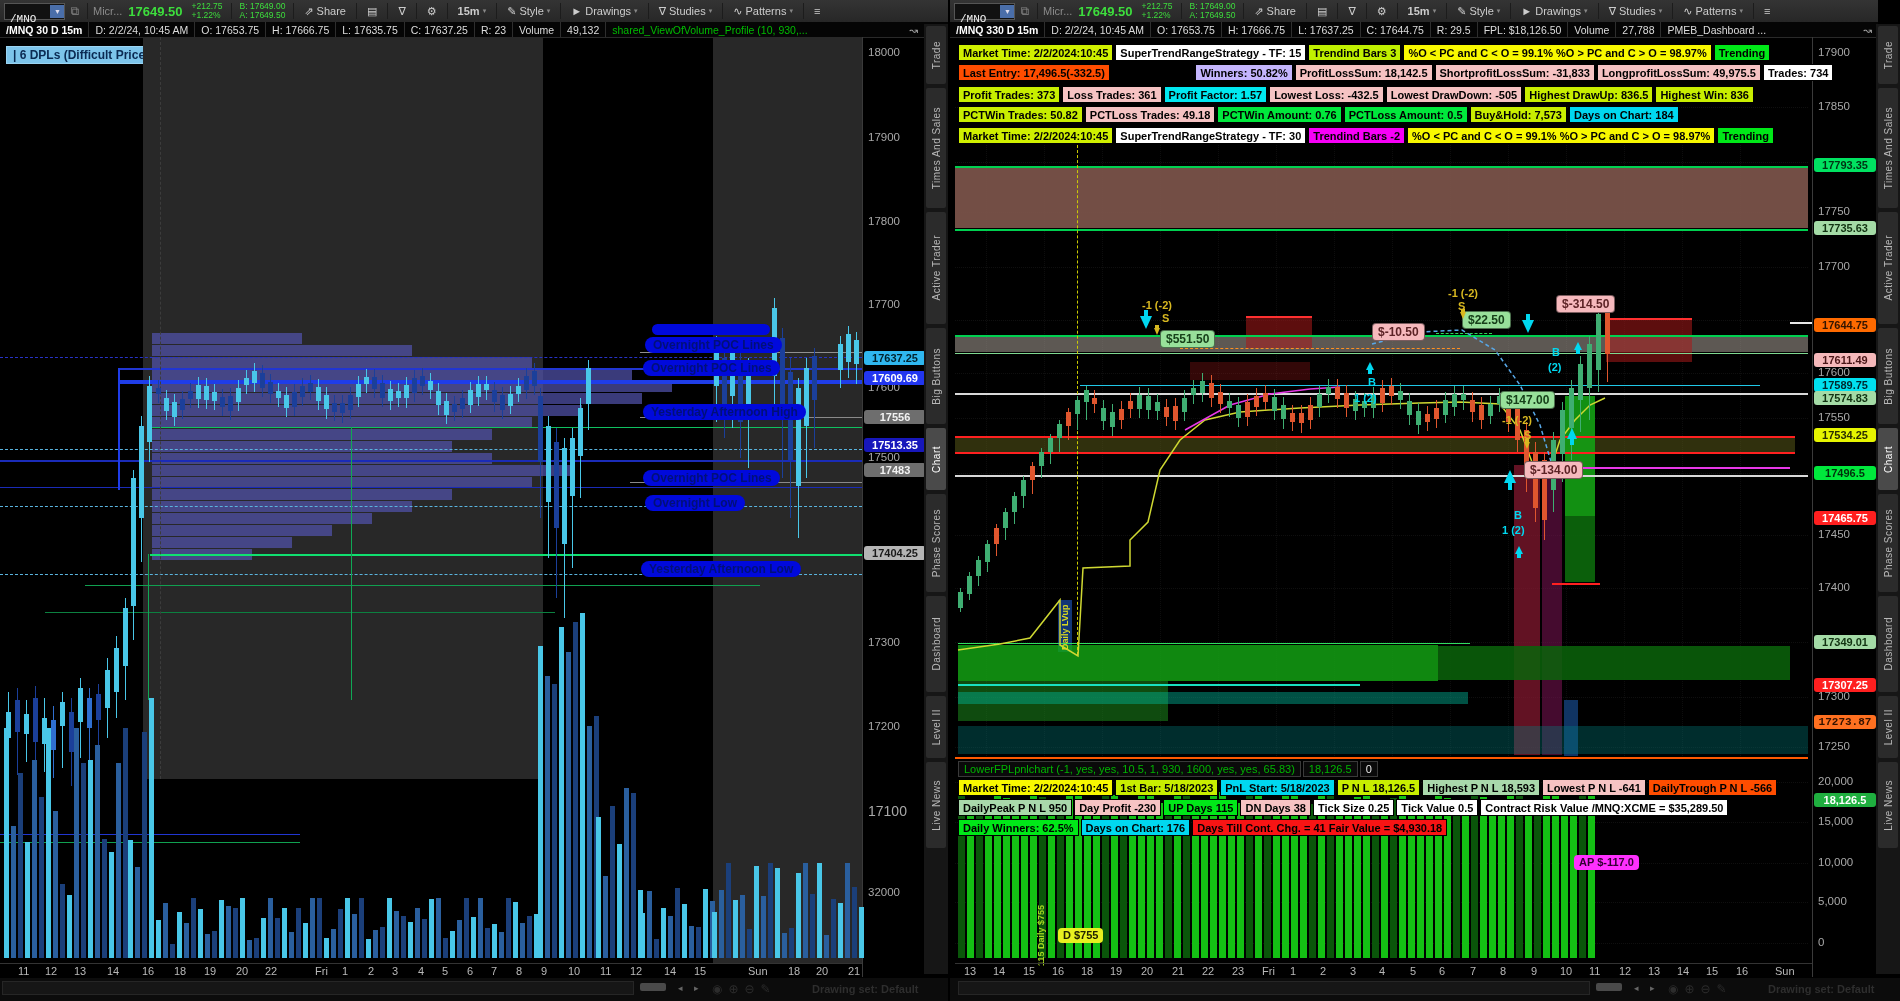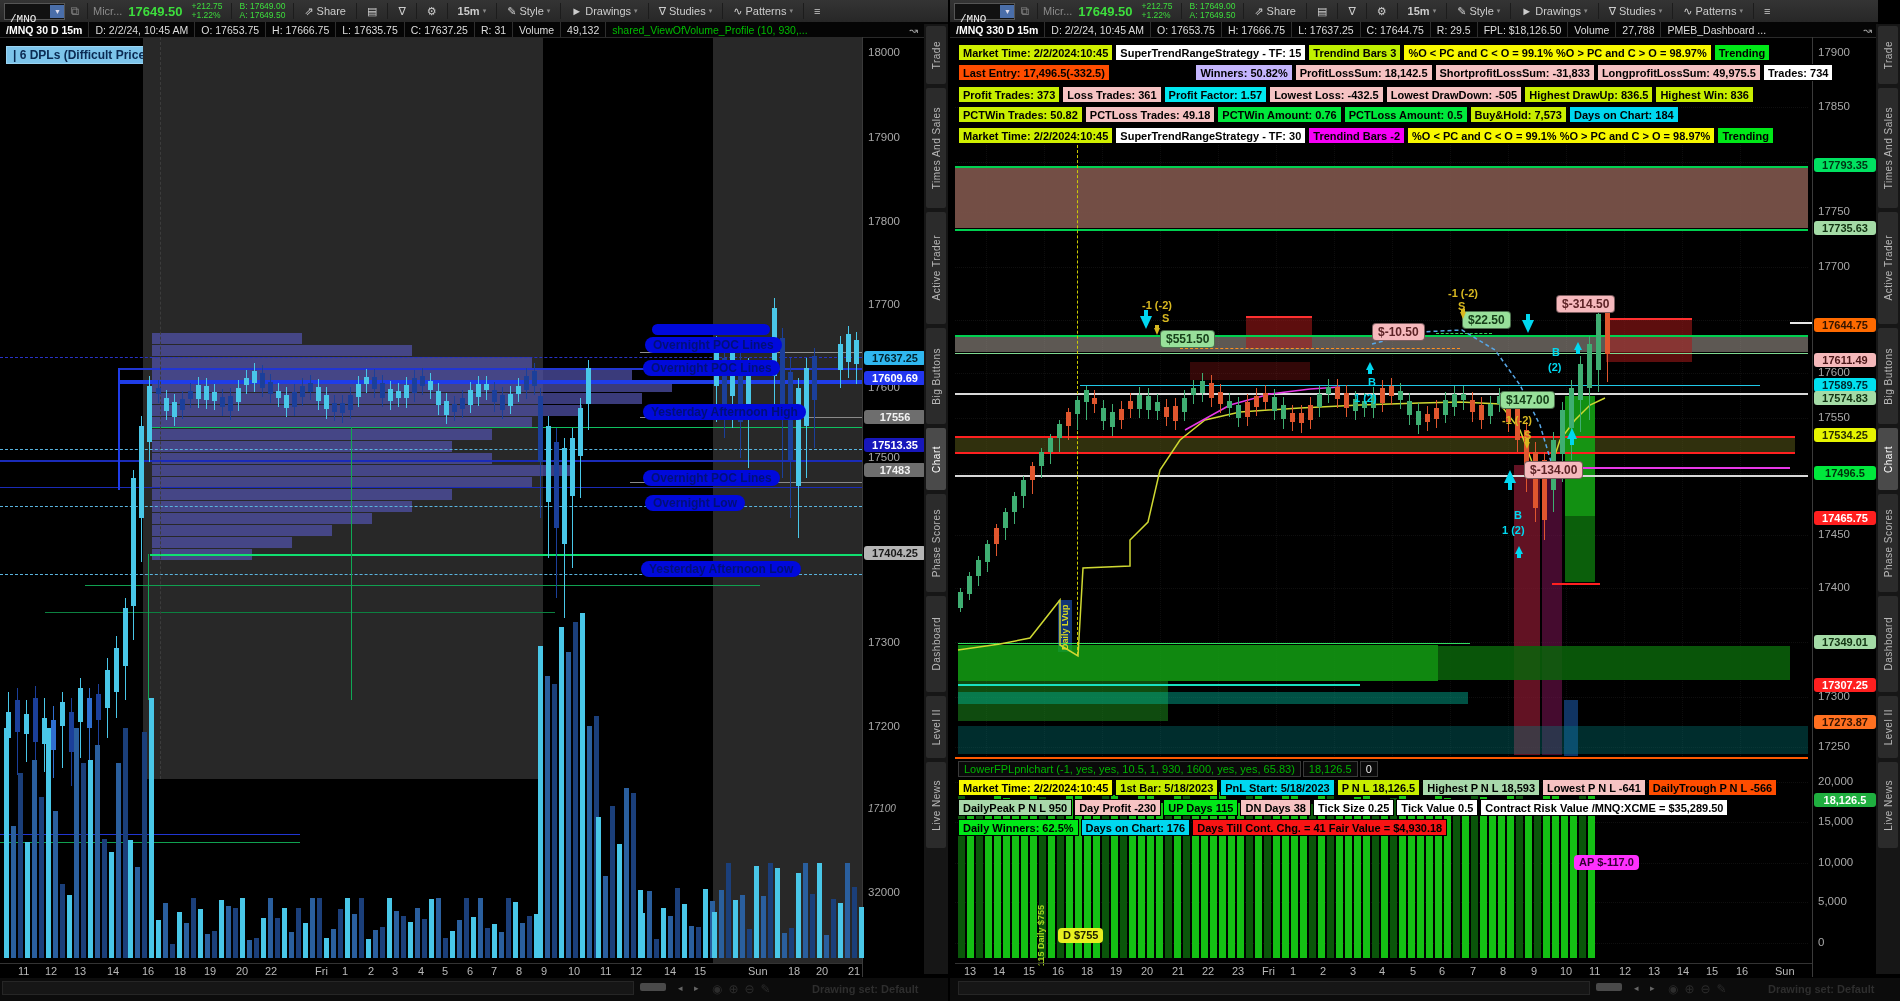--- a/index.html
+++ b/index.html
@@ -194,21 +194,21 @@
   </div>
 
   <div class="hdr" style="left:0;width:948px;">
     <div class="cell t">/MNQ 30 D 15m</div>
     <div id="hdrL" style="display:flex;">
         <div class="cell">D: 2/2/24, 10:45 AM</div>
         <div class="cell">O: 17653.75</div>
         <div class="cell">H: 17666.75</div>
         <div class="cell">L: 17635.75</div>
         <div class="cell">C: 17637.25</div>
-        <div class="cell">R: 31</div>
+        <div class="cell">R: 23</div>
         <div class="cell">Volume</div>
         <div class="cell">49,132</div>
       </div>
     <div class="cell" style="border-right: none; color: rgb(0, 187, 0);">shared_ViewOfVolume_Profile (10, 930,...</div>
     <span style="margin-left:auto;color:#aaa;padding-right:30px;">↝</span>
   </div>
   <div class="hdr" style="left:950px;width:928px;">
     <div class="cell t">/MNQ 330 D 15m</div>
     <div id="hdrR" style="display:flex;">
         <div class="cell">D: 2/2/24, 10:45 AM</div>
@@ -581,21 +581,21 @@
       <div class="callout-blue" style="left: 645px; top: 495px;">Overnight Low</div>
       <div class="callout-blue" style="left: 641px; top: 561px;">Yesterday Afternoon Low</div>
       <div style="position: absolute; left: 868px; top: 46px; color: rgb(168, 168, 168); font-size: 11.5px;">18000</div>
       <div style="position: absolute; left: 868px; top: 131px; color: rgb(168, 168, 168); font-size: 11.5px;">17900</div>
       <div style="position: absolute; left: 868px; top: 215px; color: rgb(168, 168, 168); font-size: 11.5px;">17800</div>
       <div style="position: absolute; left: 868px; top: 298px; color: rgb(168, 168, 168); font-size: 11.5px;">17700</div>
       <div style="position: absolute; left: 868px; top: 381px; color: rgb(168, 168, 168); font-size: 11.5px;">17600</div>
       <div style="position: absolute; left: 868px; top: 451px; color: rgb(168, 168, 168); font-size: 11.5px;">17500</div>
       <div style="position: absolute; left: 868px; top: 636px; color: rgb(168, 168, 168); font-size: 11.5px;">17300</div>
       <div style="position: absolute; left: 868px; top: 720px; color: rgb(168, 168, 168); font-size: 11.5px;">17200</div>
-      <div style="position: absolute; left: 868px; top: 803px; color: rgb(168, 168, 168); font-size: 10px; font-style: italic;">17100</div>
+      <div style="position: absolute; left: 868px; top: 803px; color: rgb(168, 168, 168); font-size: 14px;">17100</div>
       <div style="position: absolute; left: 868px; top: 886px; color: rgb(168, 168, 168); font-size: 11.5px;">32000</div>
       <div class="bubble" style="left: 864px; top: 351px; background: rgb(47, 183, 239); color: rgb(0, 35, 46);">17637.25</div>
       <div class="bubble" style="left: 864px; top: 371px; background: rgb(34, 54, 240); color: rgb(255, 255, 255);">17609.69</div>
       <div class="bubble" style="left: 864px; top: 410px; background: rgb(110, 110, 110); color: rgb(242, 242, 242);">17556</div>
       <div class="bubble" style="left: 864px; top: 438px; background: rgb(23, 23, 187); color: rgb(255, 255, 255);">17513.35</div>
       <div class="bubble" style="left: 864px; top: 463px; background: rgb(110, 110, 110); color: rgb(242, 242, 242);">17483</div>
       <div class="bubble" style="left: 864px; top: 546px; background: rgb(181, 181, 181); color: rgb(26, 26, 26);">17404.25</div>
       <div style="position: absolute; left: 986px; top: 140px; height: 618px; width: 0px; border-left: 1px dotted rgba(255, 255, 255, 0.05);"></div>
       <div style="position: absolute; left: 1044px; top: 140px; height: 618px; width: 0px; border-left: 1px dotted rgba(255, 255, 255, 0.05);"></div>
       <div style="position: absolute; left: 1102px; top: 140px; height: 618px; width: 0px; border-left: 1px dotted rgba(255, 255, 255, 0.05);"></div>
@@ -1017,21 +1017,21 @@
       <div class="bubble" style="left: 1814px; top: 221px; background: rgb(164, 219, 166); color: rgb(18, 51, 18);">17735.63</div>
       <div class="bubble" style="left: 1814px; top: 318px; background: rgb(255, 106, 0); color: rgb(51, 21, 0);">17644.75</div>
       <div class="bubble" style="left: 1814px; top: 353px; background: rgb(245, 184, 186); color: rgb(74, 21, 23);">17611.49</div>
       <div class="bubble" style="left: 1814px; top: 378px; background: rgb(0, 224, 240); color: rgb(0, 40, 46);">17589.75</div>
       <div class="bubble" style="left: 1814px; top: 391px; background: rgb(164, 219, 166); color: rgb(18, 51, 18);">17574.83</div>
       <div class="bubble" style="left: 1814px; top: 428px; background: rgb(230, 245, 0); color: rgb(42, 45, 0);">17534.25</div>
       <div class="bubble" style="left: 1814px; top: 466px; background: rgb(0, 232, 60); color: rgb(0, 48, 12);">17496.5</div>
       <div class="bubble" style="left: 1814px; top: 511px; background: rgb(255, 31, 31); color: rgb(255, 255, 255);">17465.75</div>
       <div class="bubble" style="left: 1814px; top: 635px; background: rgb(164, 219, 166); color: rgb(18, 51, 18);">17349.01</div>
       <div class="bubble" style="left: 1814px; top: 678px; background: rgb(255, 31, 31); color: rgb(255, 255, 255);">17307.25</div>
-      <div class="bubble" style="left: 1814px; top: 715px; background: rgb(255, 112, 32); color: rgb(51, 18, 0);">17273.87</div>
+      <div class="bubble" style="left: 1814px; top: 715px; background: rgb(255, 112, 32); color: rgb(51, 18, 0); font-family: Liberation Mono, monospace;">17273.87</div>
       <div class="bubble" style="left: 1814px; top: 793px; background: rgb(31, 175, 63); color: rgb(255, 255, 255);">18,126.5</div>
     </div>
 
   <div class="abs" style="left:0;top:963px;width:862px;height:14px;border-top:1px solid #333;" id="timeL"></div>
   <div class="abs" style="left:955px;top:963px;width:857px;height:14px;border-top:1px solid #333;" id="timeR"></div>
 
   <div class="abs" style="left:0;top:978px;width:948px;height:23px;background:#0c0c0c;">
     <div class="scrolltrack" style="left:2px;top:3px;width:630px;"></div>
     <div class="scrollhandle" style="left:640px;top:5px;width:26px;"></div>
     <span class="scrollarrow" style="left:678px;top:5px;">◂</span>

